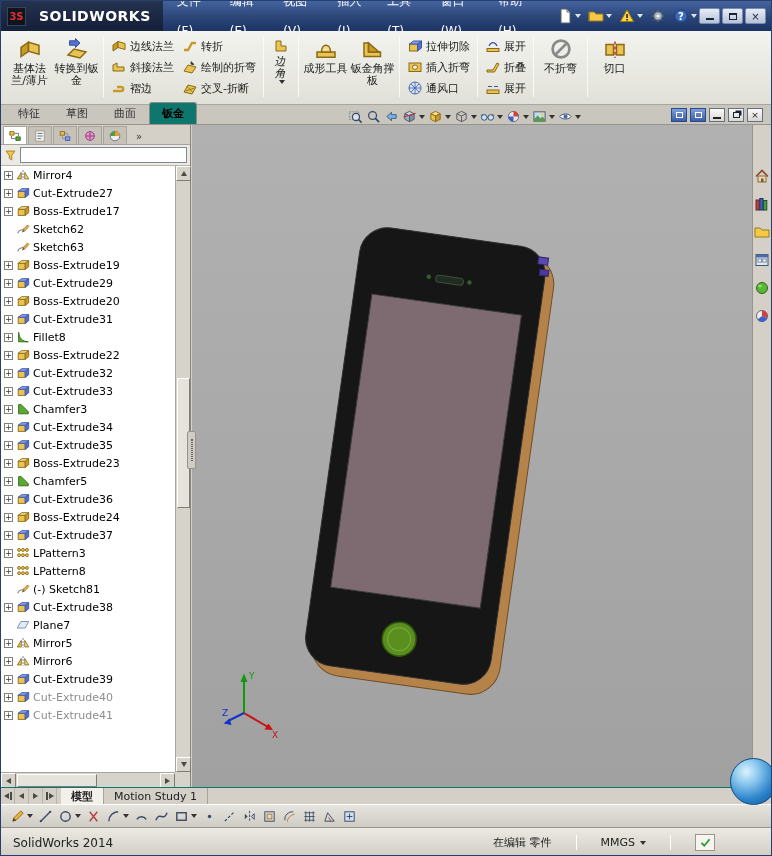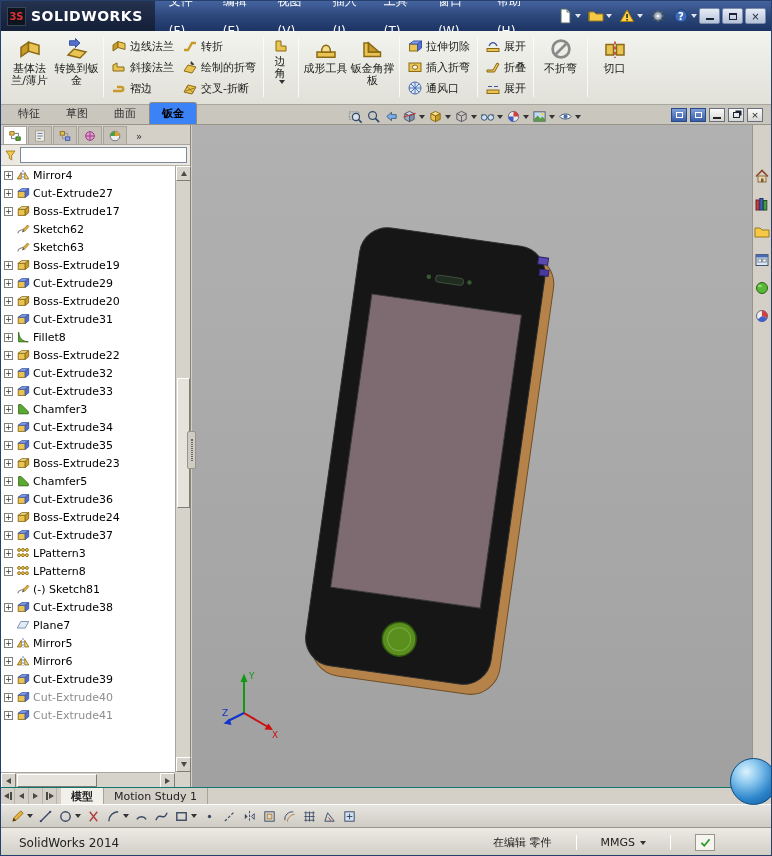--- a/index.html
+++ b/index.html
@@ -1,20 +1,20 @@
 <!DOCTYPE html>
 <html><head>
 <meta charset="utf-8">
 <style>
 *{margin:0;padding:0;box-sizing:border-box;}
 html,body{width:772px;height:856px;font-family:"DejaVu Sans","Liberation Sans",sans-serif;}
 .win{position:relative;width:772px;height:856px;background:#d4d0c8;overflow:hidden;border:1px solid #26406e;}
 
 .titlebar{position:absolute;left:0;top:0;width:100%;height:30px;background:linear-gradient(180deg,#44639f,#2a4577 55%,#1c3464);display:flex;align-items:center;color:#fff;}
-.logo{display:flex;align-items:center;gap:5px;padding:0 12px 0 6px;height:100%;background:linear-gradient(180deg,#25324f,#141f38);}
+.logo{display:flex;align-items:center;gap:13px;padding:0 12px 0 6px;height:100%;background:linear-gradient(180deg,#25324f,#141f38);}
 .logo-badge{width:19px;height:19px;background:#0d141d;color:#e03030;font-weight:bold;font-size:10px;display:flex;align-items:center;justify-content:center;border:1px solid #3a4458;}
 .logo-text{font-weight:bold;font-size:14px;letter-spacing:.5px;}
 .menubar{display:flex;margin-left:6px;}
 .menu-item{padding:0 8px;font-size:12px;line-height:30px;cursor:default;}
 .qat{display:flex;align-items:center;gap:3px;margin-left:10px;}
 .qbtn{display:flex;align-items:center;padding:1px 2px;border-radius:2px;}
 .caret{width:0;height:0;border-left:3.5px solid transparent;border-right:3.5px solid transparent;border-top:4px solid #dde4f0;margin-left:2px;}
 .caret.dark{border-top-color:#333;}
 .winbtns{margin-left:auto;display:flex;gap:2px;padding-right:5px;}
 .wbtn{width:21px;height:16px;background:linear-gradient(#e6ecf6,#b6c2d8);border:1px solid #7c8cac;border-radius:2px;display:flex;align-items:center;justify-content:center;color:#1a2333;font-size:10px;}
@@ -22,26 +22,26 @@
 .g-max{width:8px;height:7px;border:1px solid #1a2333;border-top-width:2px;}
 .g-restore{width:7px;height:6px;border:1px solid #1a2333;box-shadow:2px -2px 0 -0.5px #1a2333;}
 
 .ribbon{position:absolute;left:0;top:30px;width:100%;height:74px;background:linear-gradient(#f3f3ef,#e1e1d9);border-bottom:1px solid #a8a8a0;display:flex;align-items:stretch;padding:2px 1px 3px 4px;}
 .rgroup{display:flex;align-items:center;padding:0 1px;}
 .rsep{width:1px;background:#bcbcb4;border-right:1px solid #fafaf6;margin:4px 2px;}
 .rbtn-big{width:47px;display:flex;flex-direction:column;align-items:center;padding-top:4px;height:100%;text-align:center;border-radius:2px;}
 .rlabel{font-size:11px;line-height:12px;color:#1a1a1a;max-width:46px;margin-top:2px;}
 .rgrid{display:grid;grid-auto-flow:column;grid-template-rows:repeat(3,21px);align-content:center;}
 .rbtn-small{display:flex;align-items:center;gap:3px;font-size:11px;color:#1a1a1a;padding:0 4px;height:21px;white-space:nowrap;border-radius:2px;}
-.rbtn-narrow{width:28px;display:flex;flex-direction:column;align-items:center;padding-top:5px;height:100%;}
+.rbtn-narrow{width:28px;display:flex;flex-direction:column;align-items:center;padding-top:5px;height:100%;font-style:italic;}
 .rbtn-narrow .rlabel{max-width:13px;}
 
 .tabrow{position:absolute;left:0;top:104px;width:100%;height:20px;background:#c9c6bd;border-bottom:1px solid #98948c;display:flex;align-items:flex-end;padding-left:4px;}
 .ctab{padding:3px 12px 3px;font-size:11px;color:#333;border:1px solid transparent;border-bottom:none;}
-.ctab.active{background:#3b82f6;border-color:#8c8c84;color:#000;font-weight:bold;border-top-left-radius:3px;border-top-right-radius:3px;}
+.ctab.active{background:#0f766e;border-color:#8c8c84;color:#000;font-weight:bold;border-top-left-radius:3px;border-top-right-radius:3px;}
 
 .headsup{position:absolute;left:346px;top:106px;height:19px;display:flex;align-items:center;gap:1px;z-index:6;}
 .hbtn{display:flex;align-items:center;padding:1px;border-radius:2px;}
 .docctrl{position:absolute;right:8px;top:107px;display:flex;gap:3px;z-index:6;align-items:center;}
 .dcbtn{width:16px;height:14px;border:1px solid #68707e;background:linear-gradient(#fbfbfb,#d6d6d2);display:flex;align-items:center;justify-content:center;font-size:9px;color:#222;}
 .dcbtn.blue{background:linear-gradient(#7f9fd8,#3a5ea8);border-color:#2a4a88;}
 .wsq{width:7px;height:6px;border:1px solid #fff;}
 
 .main{position:absolute;left:0;top:124px;width:100%;height:662px;}
 .leftpanel{position:absolute;left:0;top:0;width:190px;height:100%;background:#ece9e2;border-right:1px solid #8a867e;}
@@ -76,21 +76,21 @@
 .tpbtn{width:17px;height:17px;display:flex;align-items:center;justify-content:center;}
 
 .bottombar{position:absolute;left:0;top:786px;width:100%;height:17px;background:#d4d0c8;border-top:1px solid #0f766e;display:flex;align-items:stretch;}
 .navbtn{width:14px;display:flex;align-items:center;justify-content:center;border-right:1px solid #b8b4ac;gap:1px;}
 .stab{padding:1px 10px;font-size:11px;display:flex;align-items:center;border-right:1px solid #a8a49c;color:#222;}
 .stab.active{background:#f2f0ea;font-weight:bold;}
 .sketchbar{position:absolute;left:0;top:803px;width:100%;height:23px;background:linear-gradient(#e6e4de,#cfccc4);border-top:1px solid #fdfdfb;display:flex;align-items:center;gap:3px;padding-left:8px;}
 .skbtn{display:flex;align-items:center;padding:1px;border-radius:2px;}
 
 .statusbar{position:absolute;left:0;top:826px;width:100%;height:30px;background:linear-gradient(#eceae3,#d0cdc5);border-top:1px solid #98948c;display:flex;align-items:center;font-size:12px;color:#222;}
-.sb-left{padding-left:18px;}
+.sb-left{padding-left:12px;}
 .sb-right{margin-left:auto;display:flex;align-items:center;gap:24px;padding-right:56px;font-size:11px;}
 .sbsep{width:1px;height:15px;background:#a8a49c;border-right:1px solid #fff;}
 .units{display:flex;align-items:center;gap:3px;}
 .checkbtn{width:20px;height:17px;border:1px solid #9a968e;background:#f6f4ee;display:flex;align-items:center;justify-content:center;}
 .sphere{position:absolute;right:-6px;top:757px;width:47px;height:47px;border-radius:50%;background:radial-gradient(circle at 34% 28%,#dcf2fd 0%,#8cc8ee 28%,#2e86cc 62%,#0c5596 100%);border:1px solid #0a4a80;z-index:10;}
 </style>
 </head>
 <body>
 
 <div class="win">

